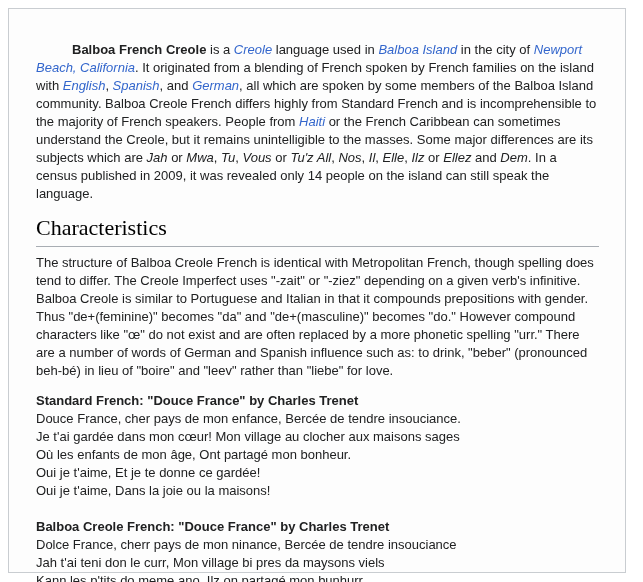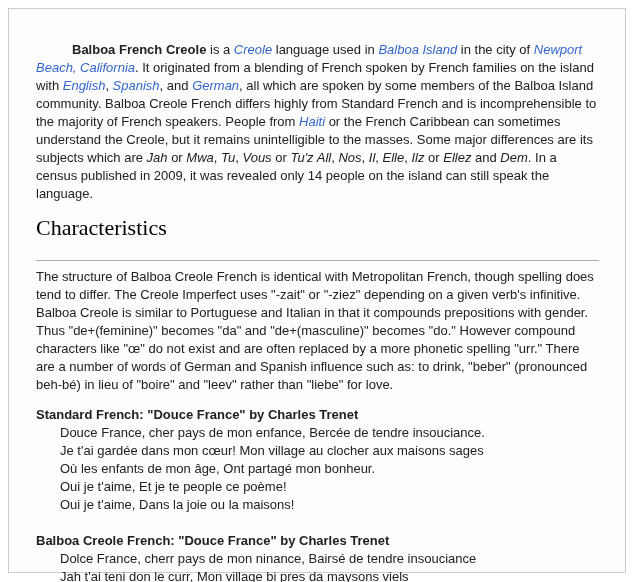--- a/index.html
+++ b/index.html
@@ -34,58 +34,57 @@
     cursor: pointer;
     font-style: italic;
   }
   h2.section-heading {
     font-family: "Liberation Serif", "DejaVu Serif", serif;
     font-weight: 400;
     font-size: 22px;
     line-height: 25px;
     color: #000000;
     margin: 2px 0 7px 0;
-    padding-bottom: 20px;
+    padding-bottom: 6px;
     border-bottom: 1px solid #a8adb3;
   }
   .poem {
     margin: 0 0 18px 0;
   }
   .poem-heading {
     font-weight: bold;
   }
   .poem-line {
     white-space: nowrap;
-    margin-left: 24px;
   }
 </style>
 </head>
 <body>
 
 <div class="frame">
 
   <p class="body-text"><b>Balboa French Creole</b><span> is a </span><a href="#" class="wlink">Creole</a><span> language used in </span><a href="#" class="wlink">Balboa Island</a><span> in the city of </span><a href="#" class="wlink">Newport Beach, California</a><span>. It originated from a blending of French spoken by French families on the island with </span><a href="#" class="wlink">English</a><span>, </span><a href="#" class="wlink">Spanish</a><span>, and </span><a href="#" class="wlink">German</a><span>, all which are spoken by some members of the Balboa Island community. Balboa Creole French differs highly from Standard French and is incomprehensible to the majority of French speakers. People from </span><a href="#" class="wlink">Haiti</a><span> or the French Caribbean can sometimes understand the Creole, but it remains unintelligible to the masses. Some major differences are its subjects which are </span><i>Jah</i><span> or </span><i>Mwa</i><span>, </span><i>Tu</i><span>, </span><i>Vous</i><span> or </span><i>Tu'z All</i><span>, </span><i>Nos</i><span>, </span><i>Il</i><span>, </span><i>Elle</i><span>, </span><i>Ilz</i><span> or </span><i>Ellez</i><span> and </span><i>Dem</i><span>. In a census published in 2009, it was revealed only 14 people on the island can still speak the language.</span></p>
 
   <h2 class="section-heading">Characteristics</h2>
 
   <p class="body-text">The structure of Balboa Creole French is identical with Metropolitan French, though spelling does tend to differ. The Creole Imperfect uses "-zait" or "-ziez" depending on a given verb's infinitive. Balboa Creole is similar to Portuguese and Italian in that it compounds prepositions with gender. Thus "de+(feminine)" becomes "da" and "de+(masculine)" becomes "do." However compound characters like "œ" do not exist and are often replaced by a more phonetic spelling "urr." There are a number of words of German and Spanish influence such as: to drink, "beber" (pronounced beh-bé) in lieu of "boire" and "leev" rather than "liebe" for love.</p>
 
   <div class="poem">
     <div class="poem-heading">Standard French: "Douce France" by Charles Trenet</div>
     <div class="poem-lines">
         <div class="poem-line">Douce France, cher pays de mon enfance, Bercée de tendre insouciance.</div>
         <div class="poem-line">Je t'ai gardée dans mon cœur! Mon village au clocher aux maisons sages</div>
         <div class="poem-line">Où les enfants de mon âge, Ont partagé mon bonheur.</div>
-        <div class="poem-line">Oui je t'aime, Et je te people ce poème!</div>
+        <div class="poem-line">Oui je t'aime, Et je te donne ce gardée!</div>
         <div class="poem-line">Oui je t'aime, Dans la joie ou la maisons!</div>
       </div>
   </div>
 
   <div class="poem">
     <div class="poem-heading">Balboa Creole French: "Douce France" by Charles Trenet</div>
     <div class="poem-lines">
-        <div class="poem-line">Dolce France, cherr pays de mon ninance, Bairsé de tendre insouciance</div>
+        <div class="poem-line">Dolce France, cherr pays de mon ninance, Bercée de tendre insouciance</div>
         <div class="poem-line">Jah t'ai teni don le curr, Mon village bi pres da maysons viels</div>
         <div class="poem-line">Kann les p'tits do meme ano, Ilz on partagé mon bunhurr.</div>
       </div>
   </div>
 
 </div>
 
 </body></html>

